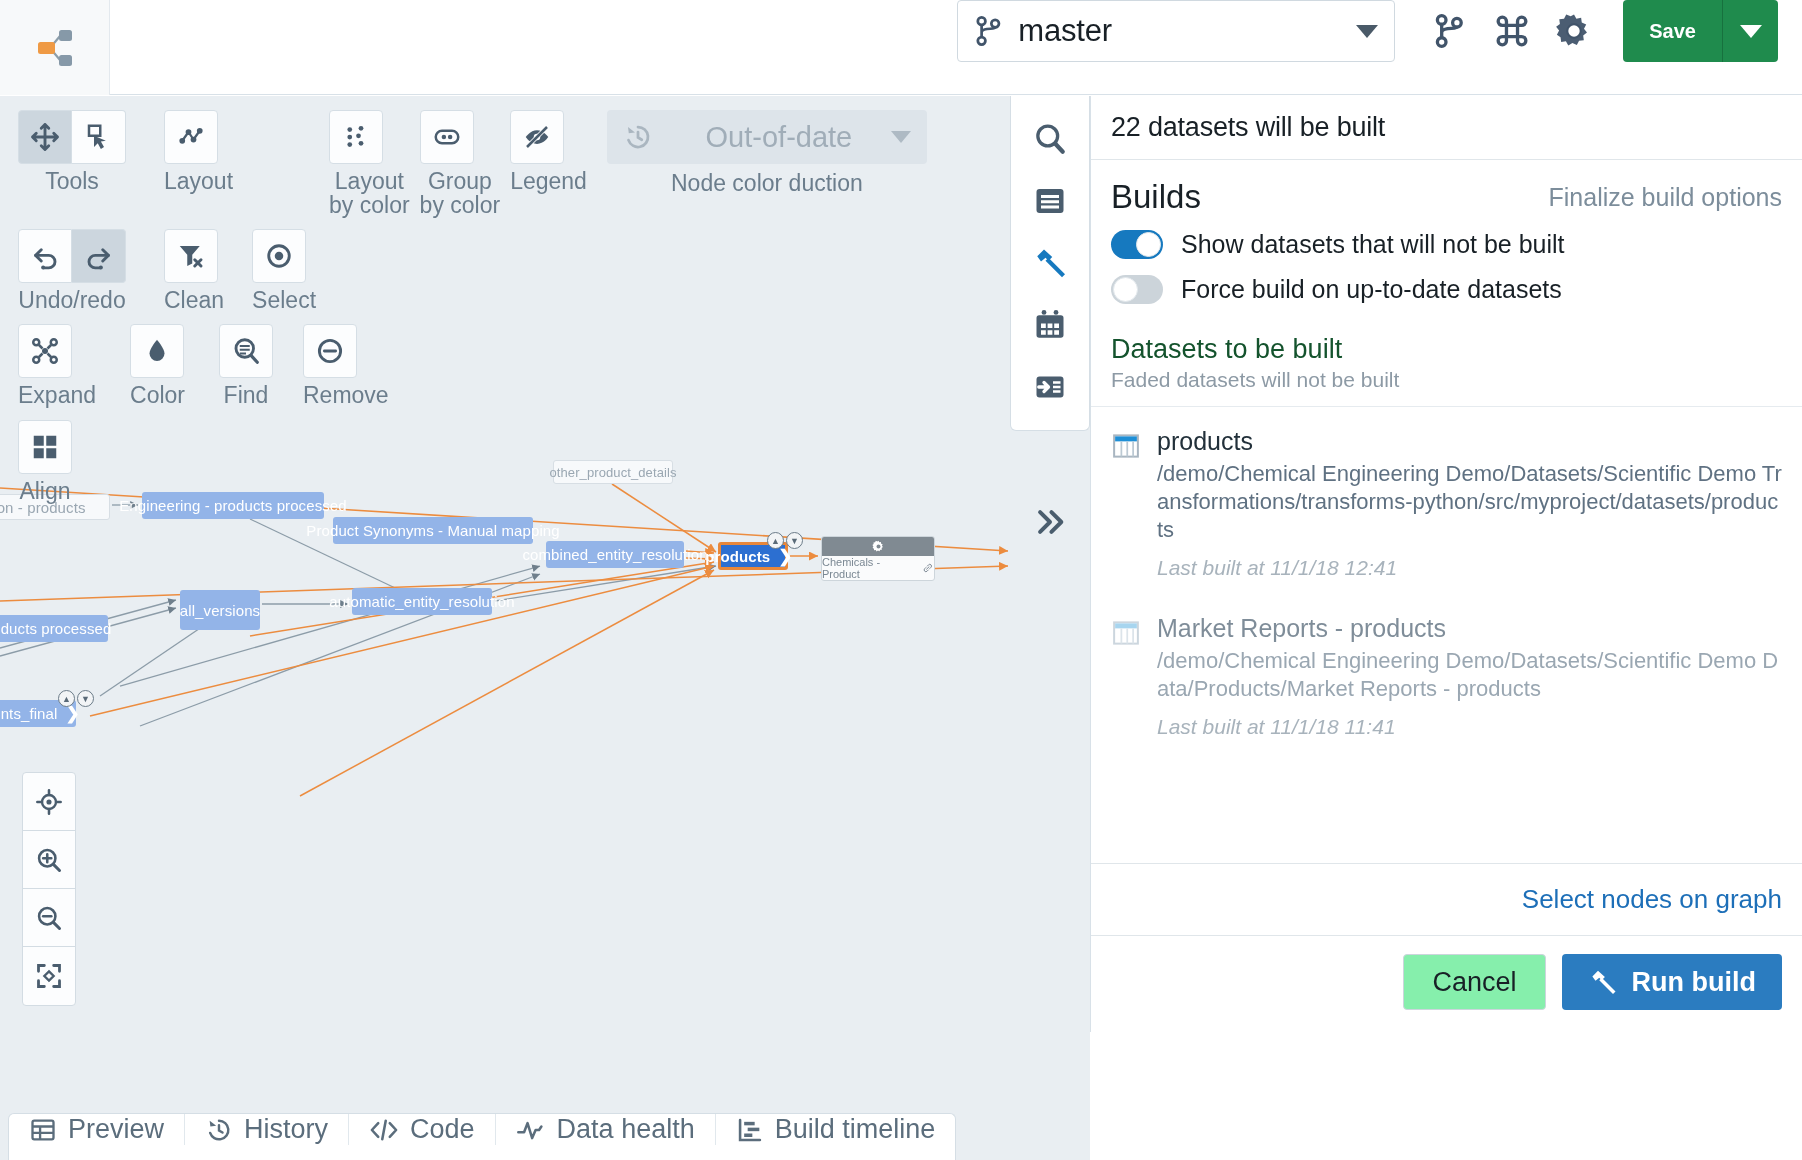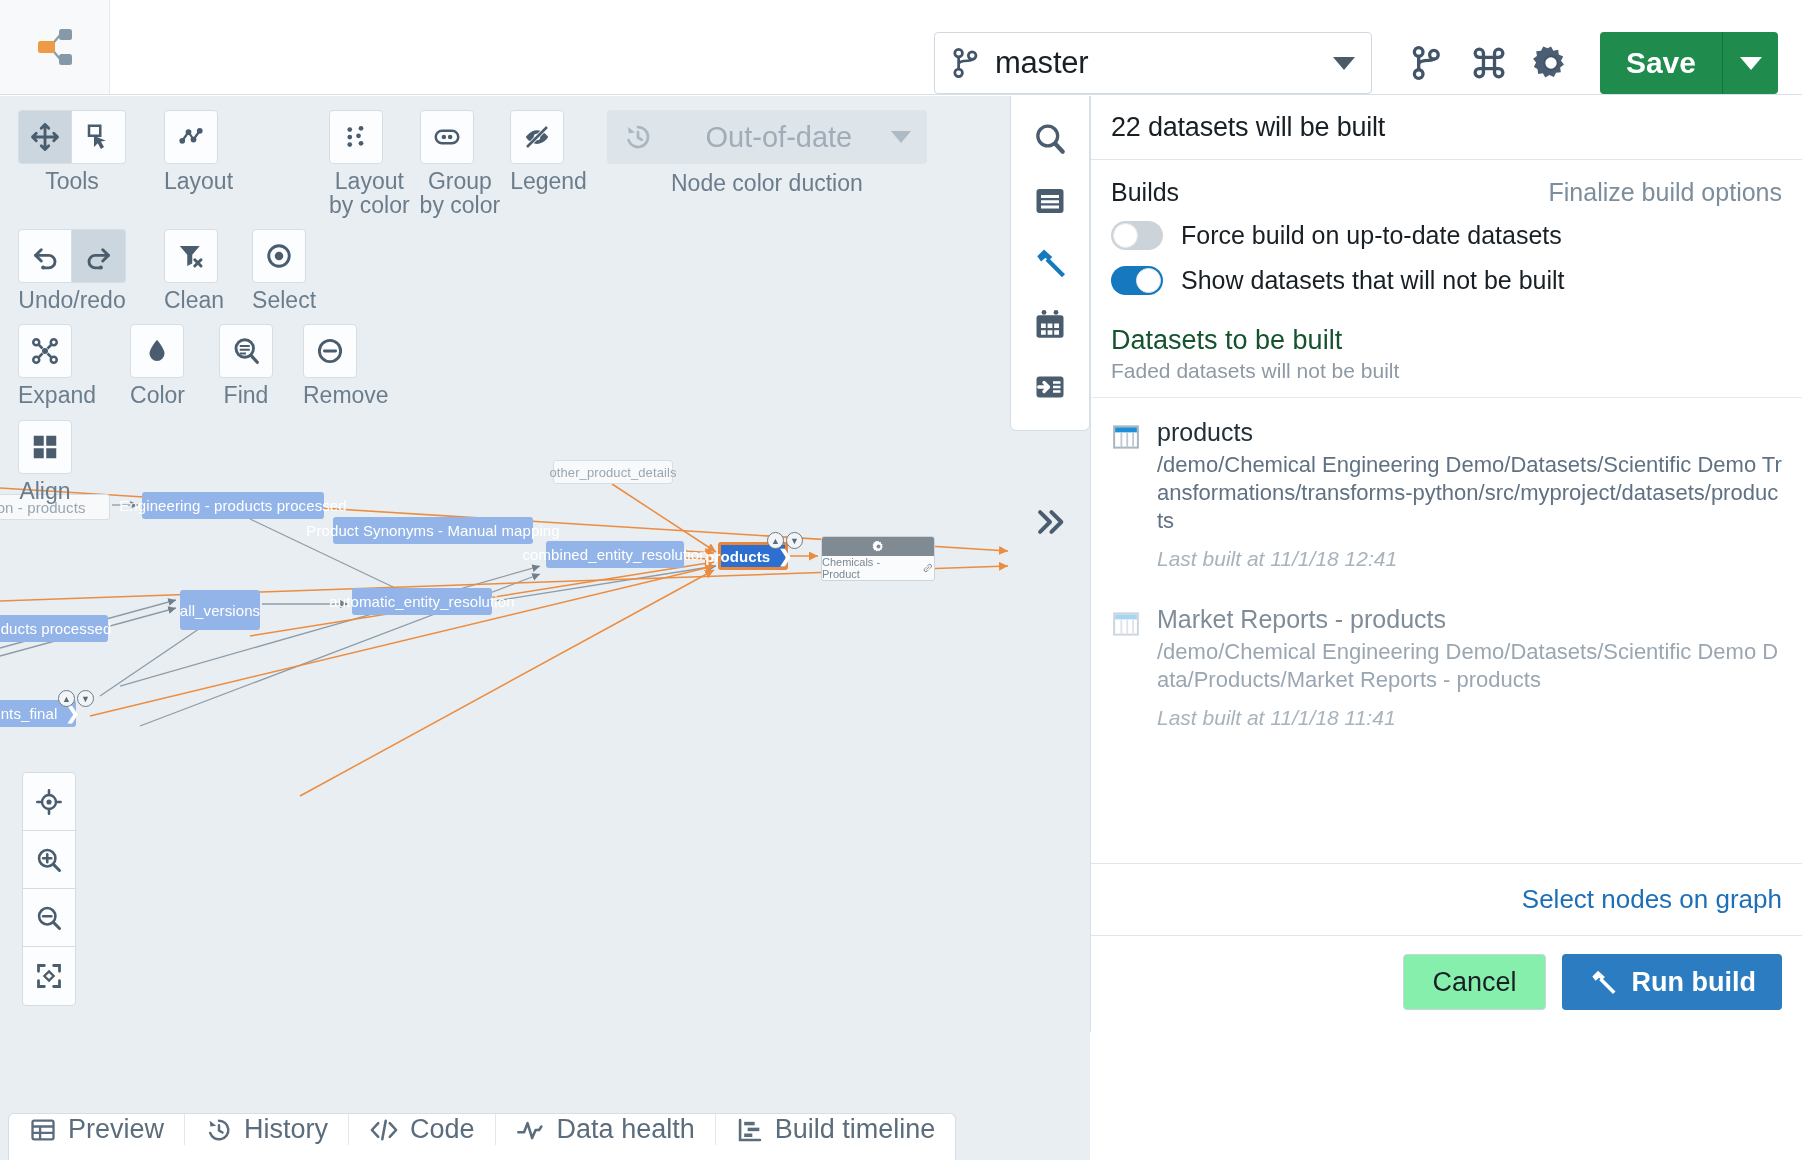--- a/index.html
+++ b/index.html
@@ -8,21 +8,21 @@
     font-family: "Liberation Sans", sans-serif;
     background: #ffffff;
     overflow: hidden;
   }
   #app { position: relative; width: 1802px; height: 1160px; }
 
   
   .topbar {
     position: absolute; left: 0; top: 0; width: 1802px; height: 95px;
     background: #ffffff; border-bottom: 1px solid #d8e1e8;
-    display: flex; align-items: flex-end;
+    display: flex; align-items: flex-start;
   }
   .logo-cell {
     width: 110px; height: 95px; background: #f7f9fa;
     border-right: 1px solid #e3e9ee;
     display: flex; align-items: center; justify-content: center;
   }
   .topbar-spacer { flex: 1; }
   .branch-select {
     width: 438px; height: 62px; border: 1px solid #d0d9e0; border-radius: 4px;
     background: #fff; display: flex; align-items: center; padding: 0 16px;
@@ -35,21 +35,21 @@
   .caret-down {
     width: 0; height: 0; border-left: 11px solid transparent;
     border-right: 11px solid transparent; border-top: 13px solid #4a5a68;
   }
   .icon-btn {
     width: 62px; height: 62px; display: flex; align-items: center;
     justify-content: center; cursor: pointer;
   }
   .save-group { display: flex; margin-left: 18px; margin-right: 24px; }
   .save-btn {
-    background: #1f8b4d; color: #fff; font-size: 30px; font-weight: bold;
+    background: #1f8b4d; color: #fff; font-size: 20px; font-weight: bold;
     height: 62px; padding: 12px 26px; border: none; border-radius: 4px 0 0 4px;
     display: flex; align-items: center; cursor: pointer;
     font-family: "Liberation Sans", sans-serif;
   }
   .save-caret {
     background: #1f8b4d; width: 56px; height: 62px; border-radius: 0 4px 4px 0;
     border-left: 1px solid #17713e; display: flex; align-items: center;
     justify-content: center; cursor: pointer;
   }
   .caret-white {
@@ -167,21 +167,21 @@
   }
   .panel-title {
     height: 64px; display: flex; align-items: center; padding: 0 20px;
     font-size: 27px; color: #182026; border-bottom: 1px solid #e0e6ea;
     letter-spacing: -0.2px;
   }
   .panel-sec {
     display: flex; align-items: center; justify-content: space-between;
     padding: 18px 20px 6px 20px;
   }
-  .sec-h { font-size: 25px; color: #182026; }
+  .sec-h { font-size: 33px; color: #182026; }
   .sec-link { font-size: 25px; color: #7c8d9b; cursor: pointer; }
   .toggle-row {
     display: flex; align-items: center; padding: 8px 20px; gap: 18px;
   }
   .toggle {
     width: 52px; height: 29px; border-radius: 15px; position: relative;
     flex: none; cursor: pointer;
   }
   .toggle.on  { background: #1679bf; }
   .toggle.off { background: #ccd4da; }
@@ -673,30 +673,30 @@
 
   <div class="panel">
     <div class="panel-title">22 datasets will be built</div>
 
     <div class="panel-sec">
       <span class="sec-h">Builds</span>
       <span class="sec-link">Finalize build options</span>
     </div>
 
     <div class="toggle-row">
+      <span class="toggle on">
+          <span class="knob"></span>
+        </span>
+      <span class="toggle-label">Show datasets that will not be built</span>
+    </div>
+    <div class="toggle-row">
       <span class="toggle off">
           <span class="knob"></span>
         </span>
       <span class="toggle-label">Force build on up-to-date datasets</span>
-    </div>
-    <div class="toggle-row">
-      <span class="toggle on">
-          <span class="knob"></span>
-        </span>
-      <span class="toggle-label">Show datasets that will not be built</span>
     </div>
 
     <div class="ds-head">
       <div class="ds-title">Datasets to be built</div>
       <div class="ds-sub">Faded datasets will not be built</div>
     </div>
 
     <div class="ds-list">
       <div class="ds-item">
         <span class="ds-ico">

